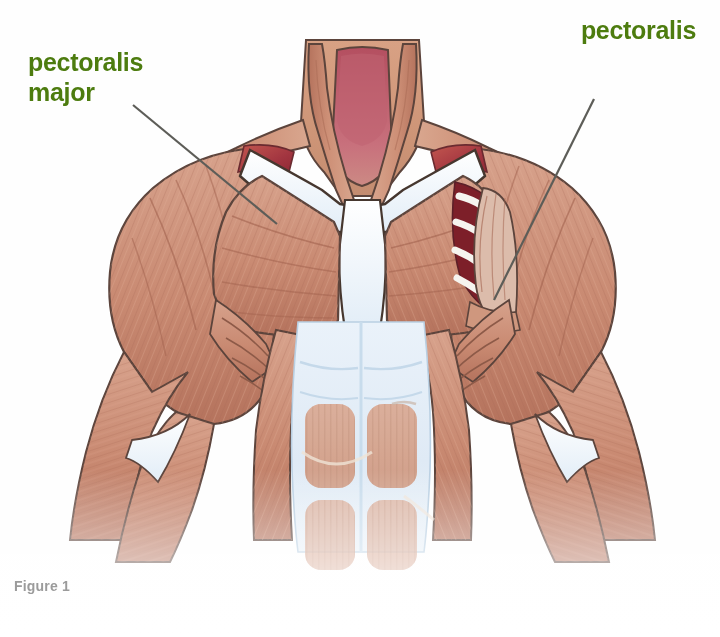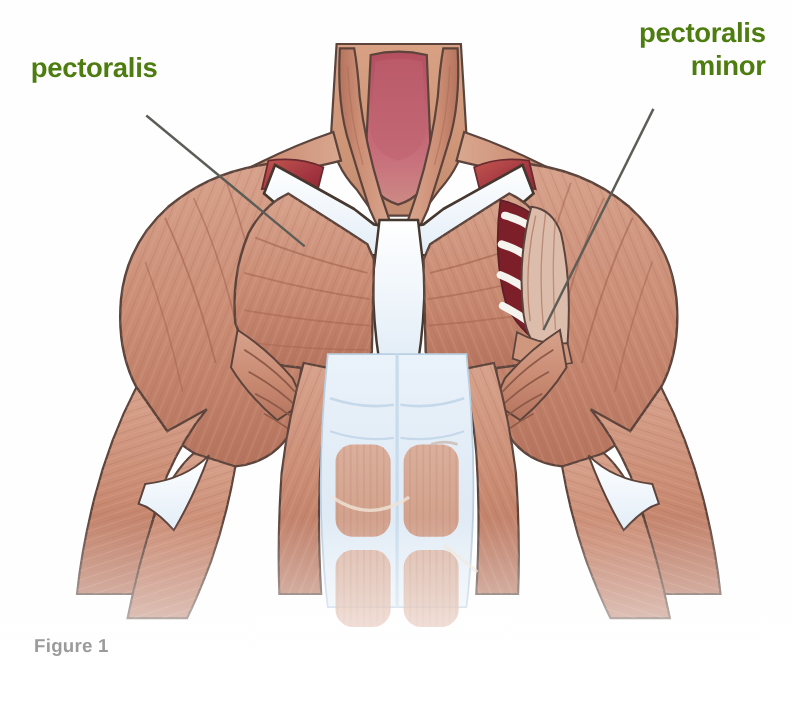--- a/index.html
+++ b/index.html
@@ -39,25 +39,25 @@
     text-align: left;
   }
   #label-pec-minor {
     left: 478px;
     top: 15px;
     width: 218px;
     text-align: right;
   }
   #figure-caption {
     position: absolute;
-    left: 31px;
+    left: 14px;
     top: 578px;
     color: #9b9b9b;
     font-family: "Liberation Sans", sans-serif;
-    font-size: 17px;
+    font-size: 14px;
     font-weight: 600;
     letter-spacing: 0.2px;
     white-space: pre;
   }
 </style>
 </head>
 <body>
 
 <div id="page">
 
@@ -307,19 +307,19 @@
       <path d="M404 496 Q420 508 434 520" stroke="#efe3d6" stroke-width="3" fill="none" opacity="0.7"></path>
       <path d="M392 404 Q404 400 416 404" stroke="#c9b5a6" stroke-width="2.5" fill="none" opacity="0.7"></path>
     </g>
 
     <rect x="0" y="470" width="720" height="167" fill="url(#fadeBottom)"></rect>
 
     <line x1="133" y1="105" x2="277" y2="224" stroke="#5d5d58" stroke-width="2.2"></line>
     <line x1="594" y1="99" x2="494" y2="300" stroke="#5d5d58" stroke-width="2.2"></line>
   </svg>
 
-  <div class="label-text" id="label-pec-major"><span>pectoralis</span><br></div>
-
-  <div class="label-text" id="label-pec-minor"><span>pectoralis</span><br><span>minor</span></div>
+  <div class="label-text" id="label-pec-major"><span>pectoralis</span><br><span>major</span></div>
+
+  <div class="label-text" id="label-pec-minor"><span>pectoralis</span><br></div>
 
   <div id="figure-caption">Figure 1</div>
 
 </div>
 
 </body></html>

